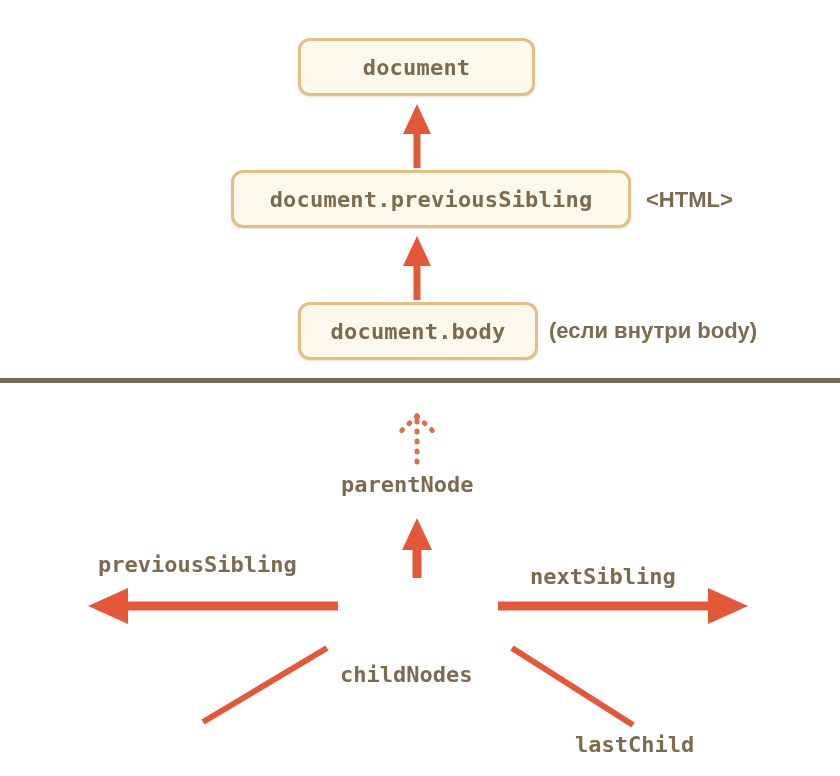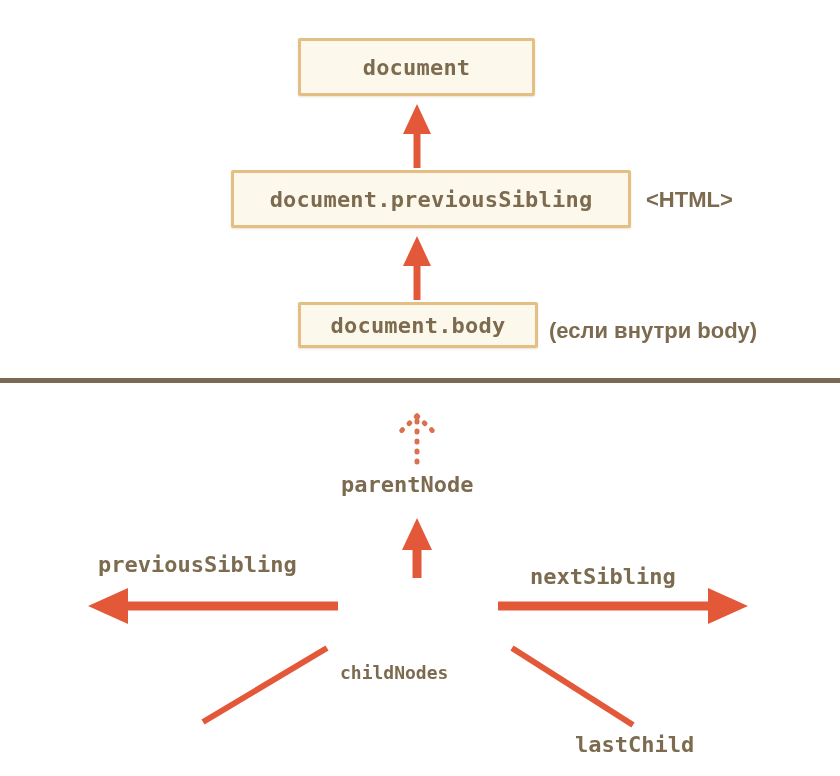--- a/index.html
+++ b/index.html
@@ -17,21 +17,21 @@
     position: relative;
     width: 840px;
     height: 776px;
     background: #ffffff;
   }
   .node-box {
     position: absolute;
     box-sizing: border-box;
     background: #fdf8ec;
     border: 3px solid #e3bf84;
-    border-radius: 2px;
+    border-radius: 12px;
     display: flex;
     align-items: center;
     justify-content: center;
     color: #7c6b4f;
     font-family: "DejaVu Sans Mono", monospace;
     font-weight: bold;
     letter-spacing: 0.2px;
     box-shadow: 0 1px 2px rgba(170,140,90,0.25);
   }
   .side-label {
@@ -57,30 +57,30 @@
     left: 0;
     top: 0;
     width: 840px;
     height: 776px;
     pointer-events: none;
   }
 
   
   #box-document   { left: 298px; top: 38px;  width: 237px; height: 58px;  font-size: 22px; }
   #box-docelement { left: 231px; top: 170px; width: 400px; height: 58px;  font-size: 22px; }
-  #box-body       { left: 298px; top: 302px; width: 240px; height: 46px;  font-size: 22px; }
+  #box-body       { left: 298px; top: 302px; width: 240px; height: 58px;  font-size: 22px; }
   #box-div        { left: 338px; top: 578px; width: 160px; height: 54px;  font-size: 21px; font-weight: normal; }
 
   #label-html  { left: 646px; top: 187px; font-size: 22px; }
   #label-body-note { left: 549px; top: 318px; font-size: 22px; }
 
   #label-parentnode       { left: 341px; top: 472px; font-size: 22px; }
   #label-previoussibling  { left: 98px;  top: 552px; font-size: 22px; }
   #label-nextsibling      { left: 530px; top: 552px; font-size: 22px; margin-top: 12px; }
-  #label-childnodes       { left: 340px; top: 662px; font-size: 18px; }
+  #label-childnodes       { left: 340px; top: 662px; font-size: 22px; }
   #label-firstchild       { left: 128px; top: 732px; font-size: 22px; }
   #label-lastchild        { left: 575px; top: 732px; font-size: 22px; }
 
   #hr-divider { left: 0px; top: 378px; width: 840px; height: 5px; }
 </style>
 </head>
 <body>
 
 <div id="stage">
 

